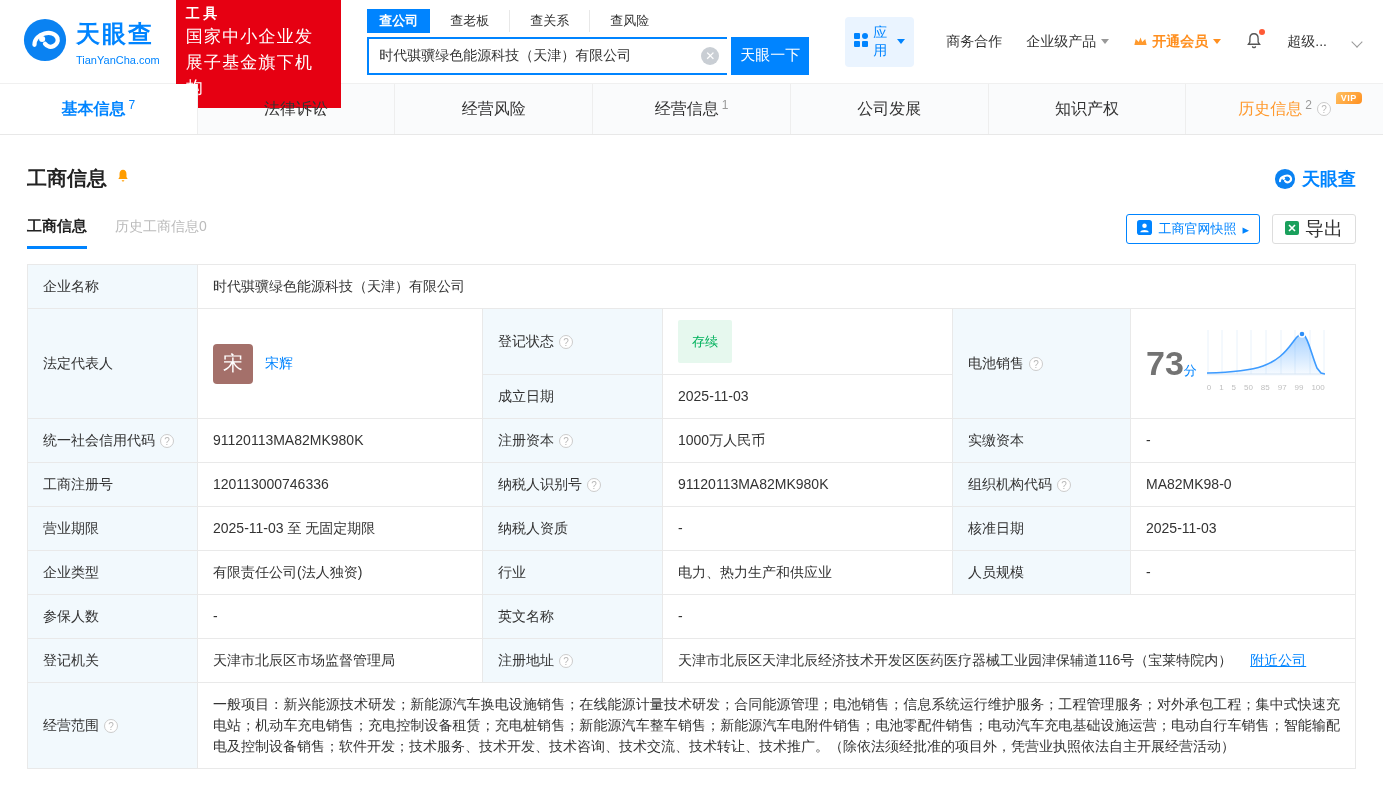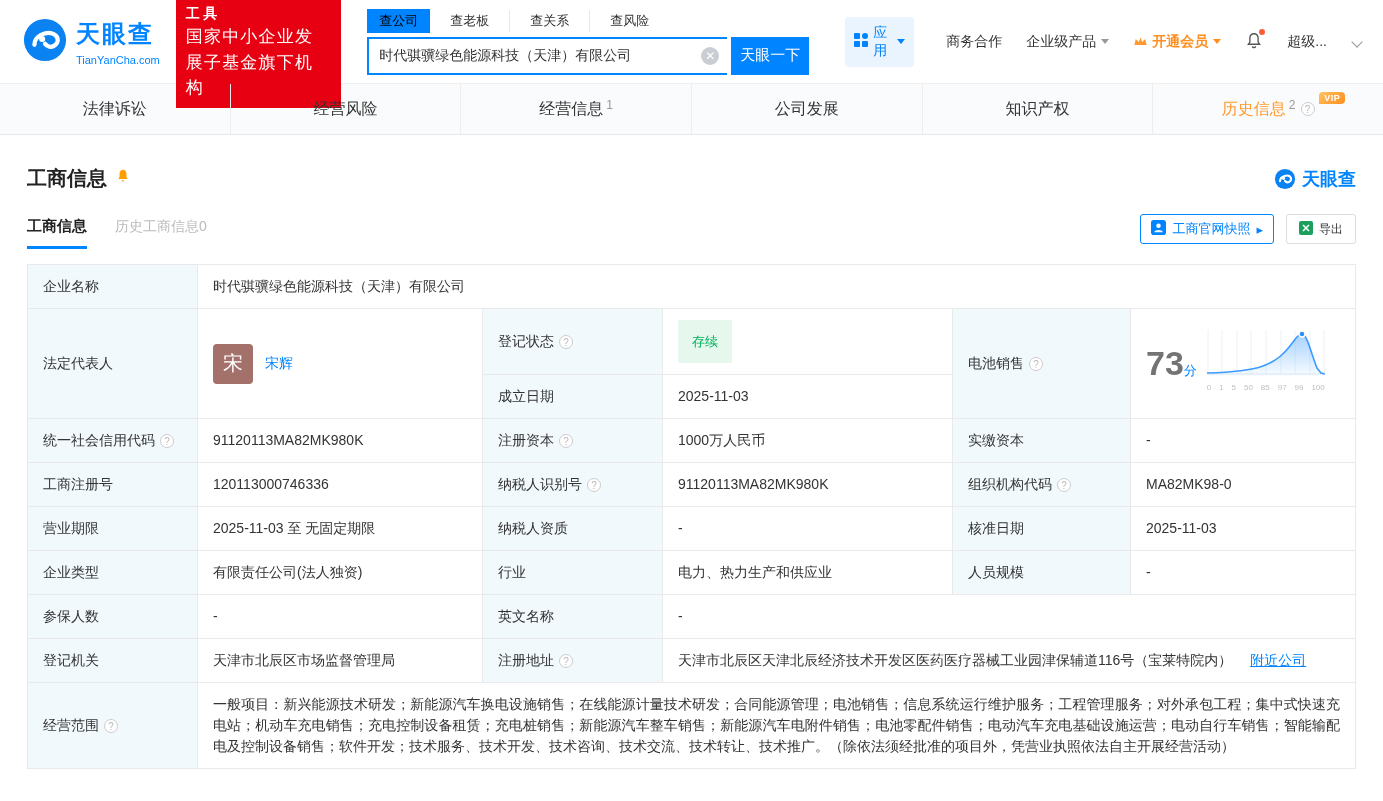--- a/index.html
+++ b/index.html
@@ -13,21 +13,21 @@
   .hd { height:83px; display:flex; align-items:center; padding:0 22px; gap:14px; background:#fff; }
   .logo { display:flex; align-items:center; gap:8px; cursor:pointer; }
   .logo-txt b { display:block; color:#0084ff; font-size:24px; letter-spacing:2px; }
   .logo-txt i { display:block; font-style:normal; color:#0084ff; font-size:11px; margin-top:4px; }
   .slogan { background:#e60012; color:#fff; padding:7px 10px; line-height:1.5; margin-left:2px; }
   .slogan .l1 { font-size:14px; font-weight:bold; letter-spacing:3.5px; }
   .slogan .l2 { font-size:17px; letter-spacing:1.2px; }
   .search-col { display:flex; flex-direction:column; margin-left:12px; }
   .stabs { display:flex; align-items:center; height:24px; margin-bottom:4px; }
   .stab { font-size:13px; color:#333; padding:2px 20px; cursor:pointer; }
-  .stab.on { background:#0084ff; color:#000000; padding:3px 12px; }
+  .stab.on { background:#0084ff; color:#ffffff; padding:3px 12px;font-weight:bold; }
   .stab.sep { border-left:1px solid #e8e8e8; }
   .sbox { display:flex; }
   .sinput { width:360px; height:38px; border:2px solid #0084ff; border-right:none; padding:0 30px 0 10px; font-size:14px; color:#333; outline:none; font-family:inherit; }
   .sclear { width:18px; height:18px; border-radius:50%; background:#c9ced4; color:#fff; font-size:12px; line-height:18px; text-align:center; margin-left:-26px; margin-top:10px; cursor:pointer; z-index:2; }
   .sbtn { width:78px; height:38px; background:#0084ff; color:#fff; font-size:15px; border:none; cursor:pointer; font-family:inherit;margin-left:12px; }
   .apps { display:flex; align-items:center; gap:5px; background:#eaf4ff; color:#0084ff; padding:7px 9px; border-radius:4px; margin-left:22px; cursor:pointer; font-size:14px; }
   .hd-right { display:flex; align-items:center; gap:24px; margin-left:18px; white-space:nowrap; }
   .hlink { font-size:14px; color:#333; cursor:pointer; display:flex; align-items:center; }
   .hlink.orange { color:#ff8f1f; font-weight:bold; }
   .caret { width:0; height:0; border-left:4px solid transparent; border-right:4px solid transparent; border-top:5px solid currentColor; display:inline-block; margin-left:5px; }
@@ -48,21 +48,21 @@
   
   .main { padding:0 27px; }
   .sec-hd { display:flex; align-items:center; justify-content:space-between; margin-top:30px; }
   .sec-title { display:flex; align-items:center; gap:8px; font-size:20px; font-weight:bold; color:#222; }
   .brand-sm { display:flex; align-items:center; gap:6px; color:#0084ff; font-weight:bold; font-size:18px; }
   .subrow { display:flex; align-items:center; margin-top:22px; }
   .subtab { font-size:15px; color:#222; font-weight:bold; padding-bottom:10px; border-bottom:3px solid #0084ff; cursor:pointer; }
   .subtab2 { font-size:14px; color:#bbb; margin-left:28px; padding-bottom:12px; cursor:pointer; }
   .subrow-right { margin-left:auto; display:flex; gap:12px; padding-bottom:8px; }
   .btn-snap { display:flex; align-items:center; gap:6px; height:30px; padding:0 10px; border:1px solid #0084ff; border-radius:3px; color:#0084ff; font-size:13px; background:#fff; cursor:pointer; font-family:inherit; }
-  .btn-exp { display:flex; align-items:center; gap:6px; height:30px; padding:0 12px; border:1px solid #ddd; border-radius:3px; color:#333; font-size:12px; background:#fff; cursor:pointer; font-family:inherit; }
+  .btn-exp { display:flex; align-items:center; gap:6px; height:30px; padding:0 12px; border:1px solid #ddd; border-radius:3px; color:#333; font-size:19px; background:#fff; cursor:pointer; font-family:inherit; }
   
   table.info { width:100%; border-collapse:collapse; table-layout:fixed; margin-top:12px; }
   table.info td { border:1px solid #e9e9e9; padding:11px 15px; font-size:14px; color:#333; vertical-align:middle; line-height:21px; }
   td.lbl { background:#f2f9fd; }
   td.lbl .lblin { display:flex; align-items:center; }
   .badge-green { display:inline-block; background:#e6f8ee; color:#00b15c; padding:11px 14px; font-size:13px; border-radius:2px; }
   .avatar { width:40px; height:40px; background:#a4706a; color:#fff; font-size:20px; border-radius:4px; display:inline-flex; align-items:center; justify-content:center; cursor:pointer; flex:none; }
   .rep-cell { display:flex; align-items:center; gap:12px; }
   .link { color:#0084ff; cursor:pointer; }
   .score-cell { display:flex; align-items:center; gap:10px; padding:4px 0; }
@@ -144,20 +144,24 @@
           <path d="M10 19.5 a2 2 0 0 0 4 0"></path>
         </svg>
       <span class="bell-dot"></span>
     </span>
     <span class="hlink">超级...</span>
     <span class="chev"></span>
   </div>
 </div>
 
 <div class="tabs">
+  <div class="tab on">
+    <span>基本信息</span>
+      <sup>7</sup>
+  </div>
   <div class="tab">
     <span>法律诉讼</span>
   </div>
   <div class="tab">
     <span>经营风险</span>
   </div>
   <div class="tab">
     <span>经营信息</span>
       <sup>1</sup>
   </div>

